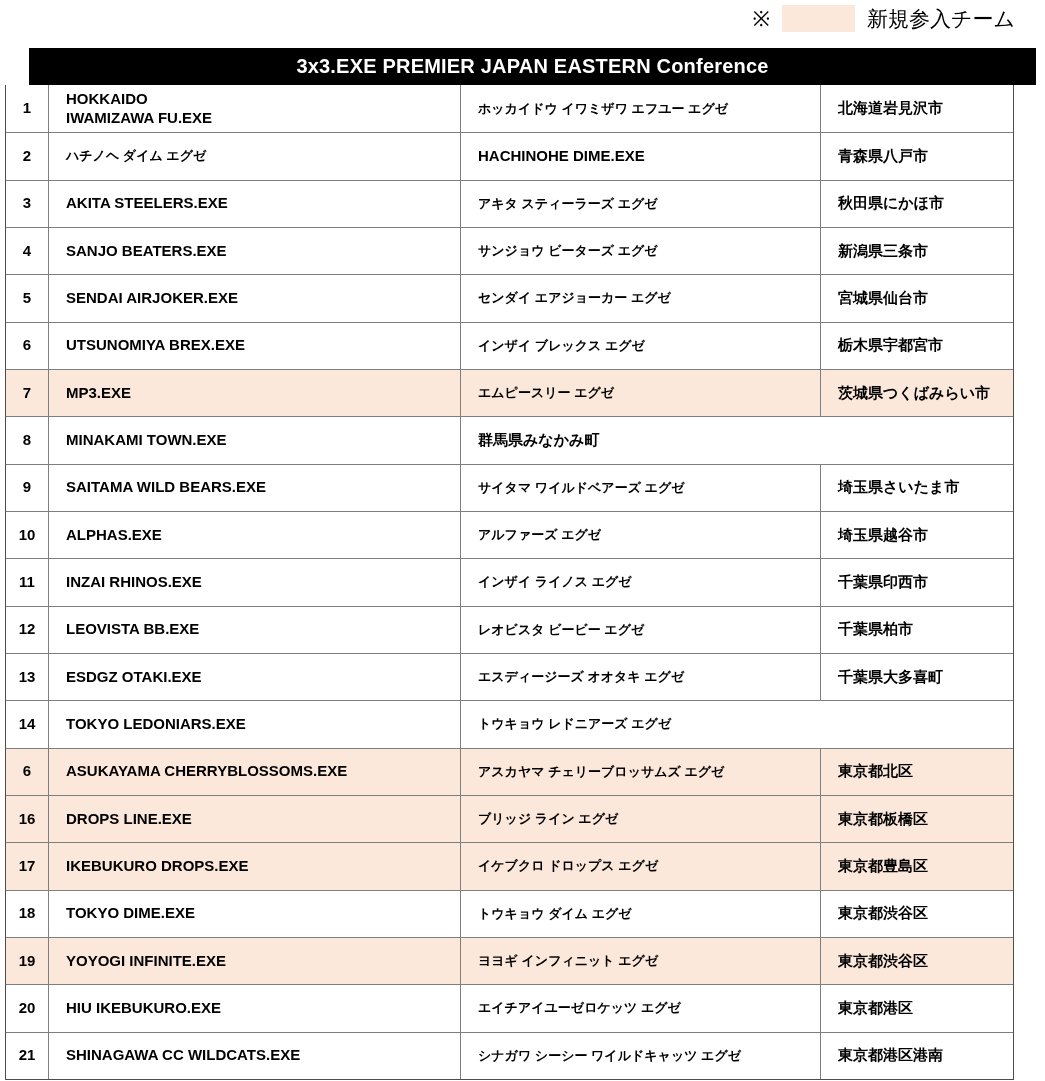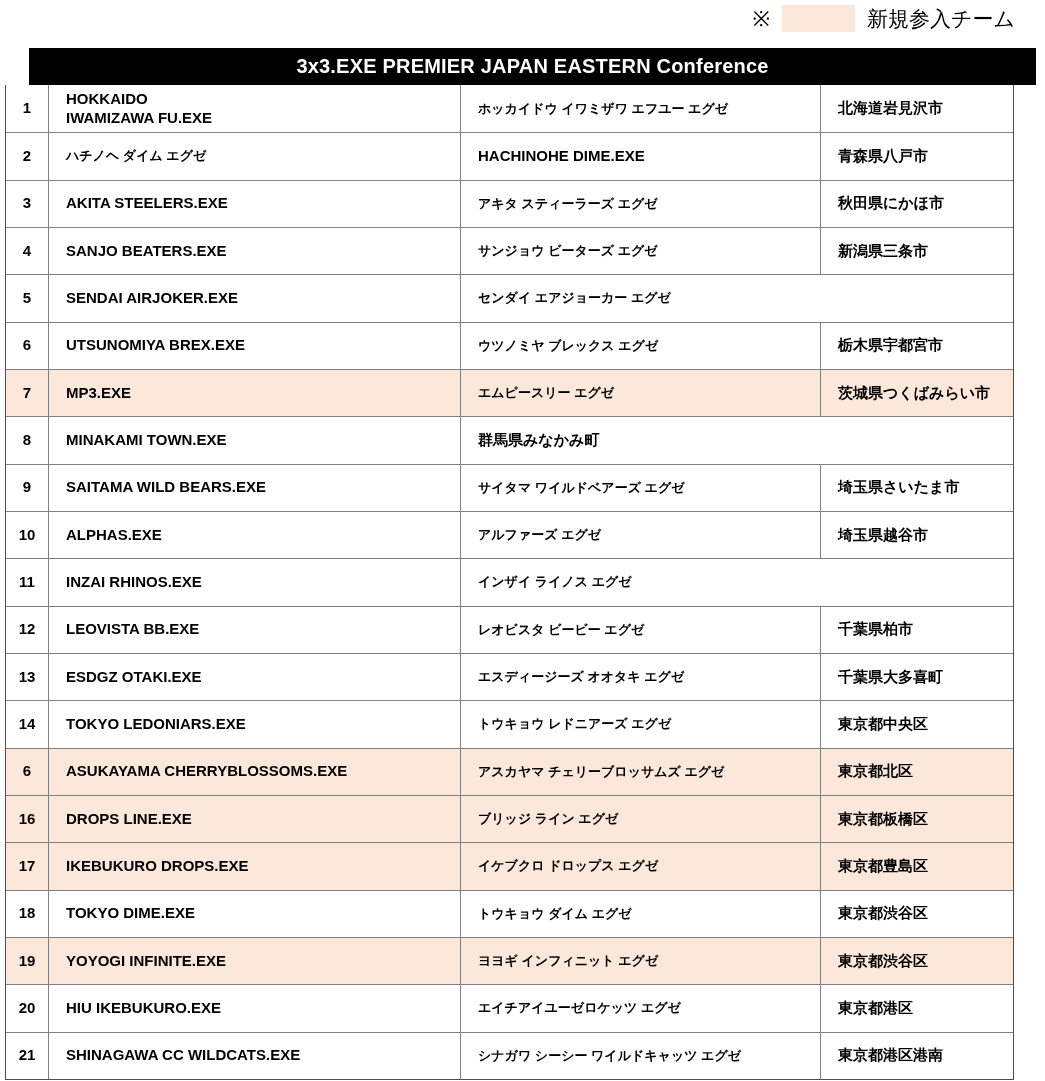--- a/index.html
+++ b/index.html
@@ -79,25 +79,26 @@
       <div class="row">
         <div class="cell no">4</div>
         <div class="cell team">SANJO BEATERS.EXE</div>
         <div class="cell kana">サンジョウ ビーターズ エグゼ</div>
         <div class="cell location">新潟県三条市</div>
       </div>
       <div class="row">
         <div class="cell no">5</div>
         <div class="cell team">SENDAI AIRJOKER.EXE</div>
         <div class="cell kana">センダイ エアジョーカー エグゼ</div>
+        <div class="cell location">宮城県仙台市</div>
       </div>
       <div class="row">
         <div class="cell no">6</div>
         <div class="cell team">UTSUNOMIYA BREX.EXE</div>
-        <div class="cell kana">ウツノミヤ ブレックス エグゼ</div>
+        <div class="cell kana">インザイ ブレックス エグゼ</div>
         <div class="cell location">栃木県宇都宮市</div>
       </div>
       <div class="row hl">
         <div class="cell no">7</div>
         <div class="cell team">MP3.EXE</div>
         <div class="cell kana">エムピースリー エグゼ</div>
         <div class="cell location">茨城県つくばみらい市</div>
       </div>
       <div class="row">
         <div class="cell no">8</div>
@@ -113,38 +114,38 @@
       <div class="row">
         <div class="cell no">10</div>
         <div class="cell team">ALPHAS.EXE</div>
         <div class="cell kana">アルファーズ エグゼ</div>
         <div class="cell location">埼玉県越谷市</div>
       </div>
       <div class="row">
         <div class="cell no">11</div>
         <div class="cell team">INZAI RHINOS.EXE</div>
         <div class="cell kana">インザイ ライノス エグゼ</div>
+        <div class="cell location">千葉県印西市</div>
       </div>
       <div class="row">
         <div class="cell no">12</div>
         <div class="cell team">LEOVISTA BB.EXE</div>
         <div class="cell kana">レオビスタ ビービー エグゼ</div>
         <div class="cell location">千葉県柏市</div>
       </div>
       <div class="row">
         <div class="cell no">13</div>
         <div class="cell team">ESDGZ OTAKI.EXE</div>
         <div class="cell kana">エスディージーズ オオタキ エグゼ</div>
         <div class="cell location">千葉県大多喜町</div>
       </div>
       <div class="row">
         <div class="cell no">14</div>
         <div class="cell team">TOKYO LEDONIARS.EXE</div>
         <div class="cell kana">トウキョウ レドニアーズ エグゼ</div>
-        <div class="cell location">東京都中央区</div>
       </div>
       <div class="row hl">
         <div class="cell no">6</div>
         <div class="cell team">ASUKAYAMA CHERRYBLOSSOMS.EXE</div>
         <div class="cell kana">アスカヤマ チェリーブロッサムズ エグゼ</div>
         <div class="cell location">東京都北区</div>
       </div>
       <div class="row hl">
         <div class="cell no">16</div>
         <div class="cell team">DROPS LINE.EXE</div>

